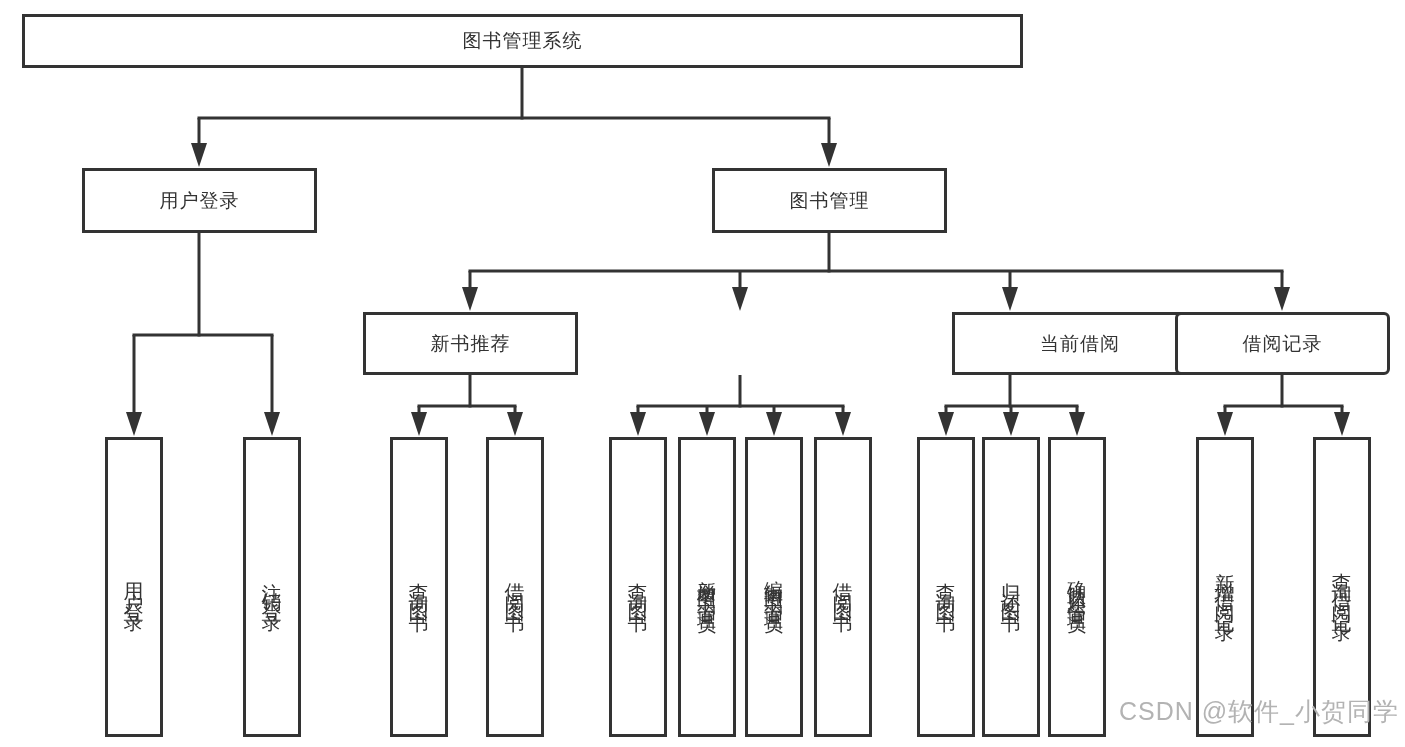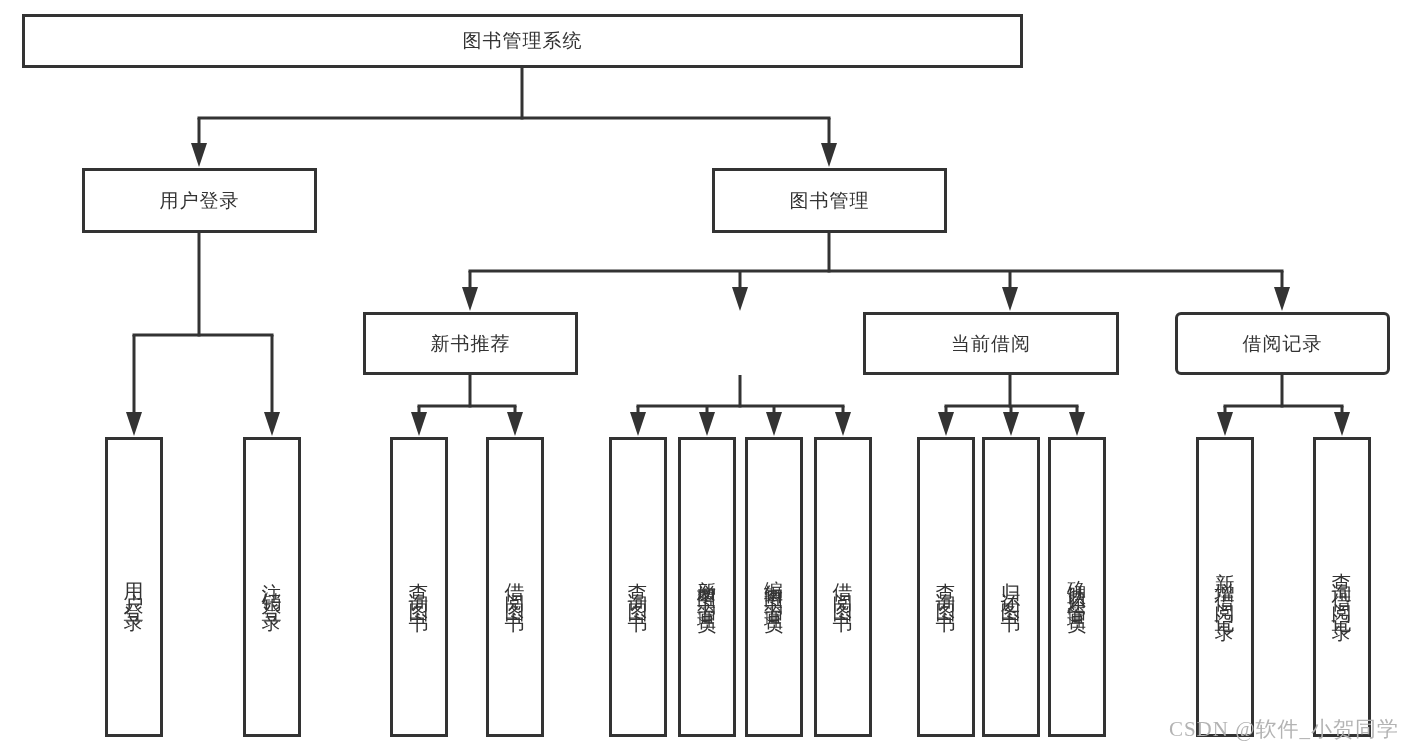--- a/index.html
+++ b/index.html
@@ -3,21 +3,20 @@
 <meta charset="utf-8">
 <style>
   html, body { margin: 0; padding: 0; background: #ffffff; }
   body { font-family: "Liberation Sans", sans-serif; }
   #stage {
     position: relative;
     width: 1405px;
     height: 747px;
     background: #ffffff;
     overflow: hidden;
-    font-family: Liberation Serif, serif;
   }
   #connectors {
     position: absolute;
     left: 0; top: 0;
     width: 1405px; height: 747px;
     z-index: 0;
   }
   #connectors line { stroke: #333333; stroke-width: 3; }
   .hnode {
     position: absolute;
@@ -54,22 +53,22 @@
     line-height: 1;
     white-space: nowrap;
   }
   .leaf.tight span {
     font-size: 19px;
     letter-spacing: 5px;
   }
   #watermark {
     position: absolute;
     right: 6px;
-    bottom: 4px;
-    font-size: 21px;
+    bottom: 19px;
+    font-size: 25px;
     color: #b3b3b3;
     z-index: 2;
     letter-spacing: 1px;
   }
 </style>
 </head>
 <body>
 
 <div id="stage">
 
@@ -127,21 +126,21 @@
       <line x1="1342" y1="406" x2="1342" y2="421" stroke="#333333"></line>
       <polygon points="1342,436 1334,412 1350,412" fill="#333333" stroke="none"></polygon>
     </svg>
 
   <div class="hnode" style="left:22px; top:14px; width:1001px; height:54px;">图书管理系统</div>
 
   <div class="hnode" style="left:82px; top:168px; width:235px; height:65px;">用户登录</div>
   <div class="hnode" style="left:712px; top:168px; width:235px; height:65px;">图书管理</div>
 
   <div class="hnode" style="left:363px; top:312px; width:215px; height:63px;">新书推荐</div>
-  <div class="hnode" style="left:863px; top:312px; width:256px; height:63px;">当前借阅</div>
+  <div class="hnode" style="left:952px; top:312px; width:256px; height:63px;">当前借阅</div>
   <div class="hnode" style="left:1175px; top:312px; width:215px; height:63px;border-radius:6px;">借阅记录</div>
 
   <div class="leaf" style="left:105px;">
     <span>用户登录</span>
   </div>
   <div class="leaf" style="left:243px;">
     <span>注销登录</span>
   </div>
 
   <div class="leaf" style="left:390px;">

